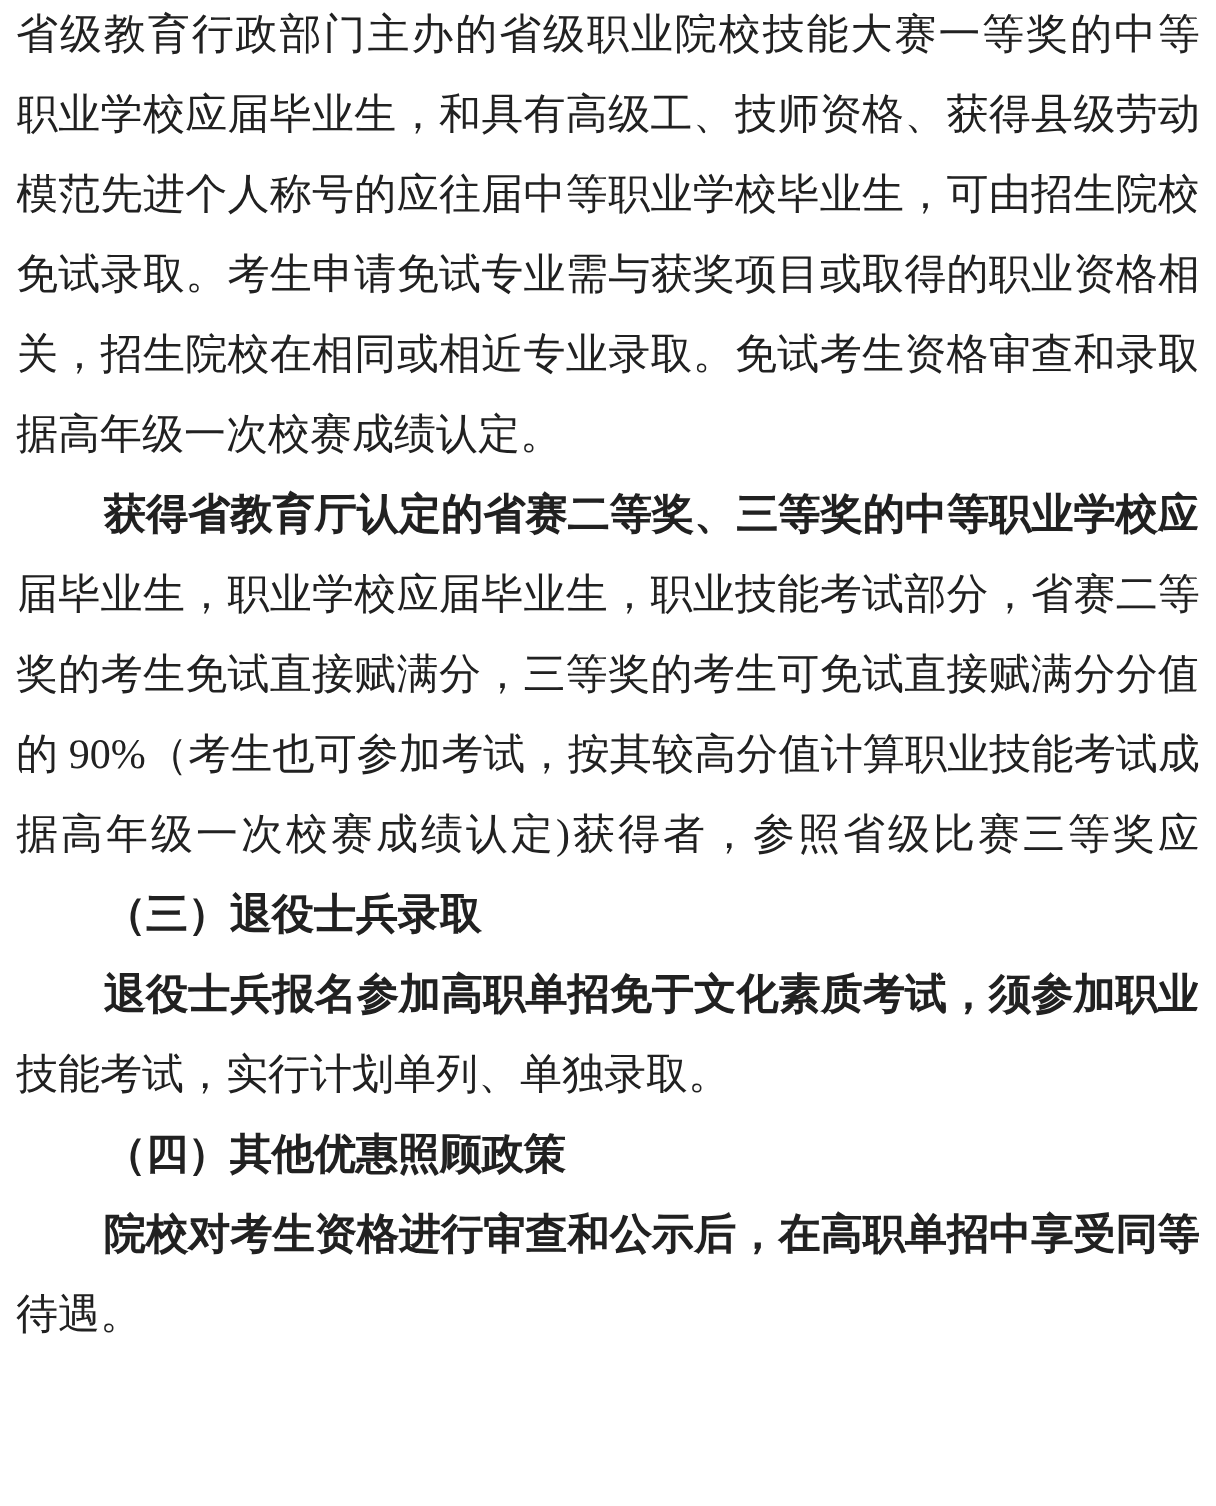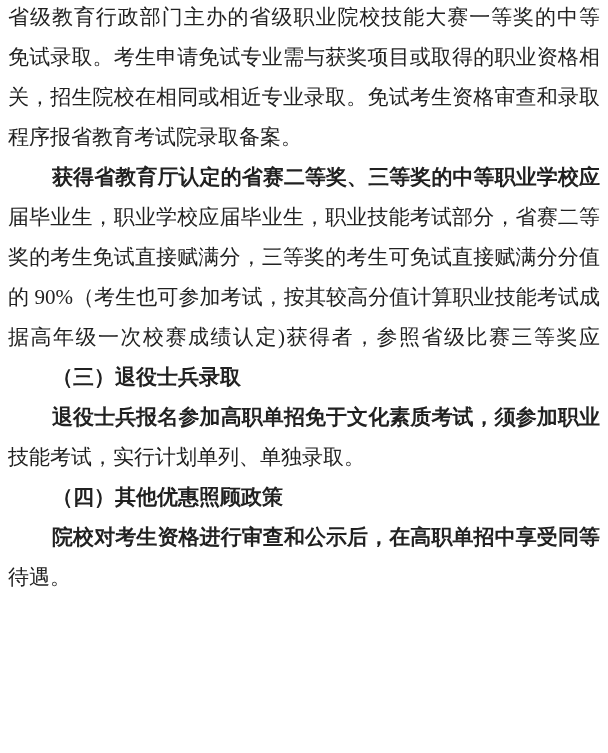--- a/index.html
+++ b/index.html
@@ -1,15 +1,15 @@
 <!DOCTYPE html>
 <html><head>
 <meta charset="utf-8">
 <style>
-  * { margin: 0; padding: 0; box-sizing: border-box; }
+  * { margin: 0; padding: 0; box-sizing: border-box; border-radius: 25px; }
   html, body {
     width: 608px;
     height: 753px;
     background: #ffffff;
     overflow: hidden;
   }
   .page {
     width: 608px;
     height: 753px;
     background: #ffffff;
@@ -43,23 +43,25 @@
   .line.heading {
     font-weight: bold;
   }
 </style>
 </head>
 <body>
 
 <div class="page">
   <div class="doc">
     <div class="line fill">省级教育行政部门主办的省级职业院校技能大赛一等奖的中等</div>
+    <div class="line fill">职业学校应届毕业生，和具有高级工、技师资格、获得县级劳动</div>
+    <div class="line fill">模范先进个人称号的应往届中等职业学校毕业生，可由招生院校</div>
     <div class="line fill">免试录取。考生申请免试专业需与获奖项目或取得的职业资格相</div>
     <div class="line fill">关，招生院校在相同或相近专业录取。免试考生资格审查和录取</div>
-    <div class="line">程序报省教育考试院录取备案。</div>
+    <div class="line">据高年级一次校赛成绩认定。</div>
     <div class="line fill indent">获得省教育厅认定的省赛二等奖、三等奖的中等职业学校应</div>
     <div class="line fill">届毕业生，职业学校应届毕业生，职业技能考试部分，省赛二等</div>
     <div class="line fill">奖的考生免试直接赋满分，三等奖的考生可免试直接赋满分分值</div>
     <div class="line fill">的 90%（考生也可参加考试，按其较高分值计算职业技能考试成</div>
     <div class="line fill">据高年级一次校赛成绩认定)获得者，参照省级比赛三等奖应用。</div>
     <div class="line heading indent">（三）退役士兵录取</div>
     <div class="line fill indent">退役士兵报名参加高职单招免于文化素质考试，须参加职业</div>
     <div class="line">技能考试，实行计划单列、单独录取。</div>
     <div class="line heading indent">（四）其他优惠照顾政策</div>
     <div class="line fill indent">院校对考生资格进行审查和公示后，在高职单招中享受同等</div>

